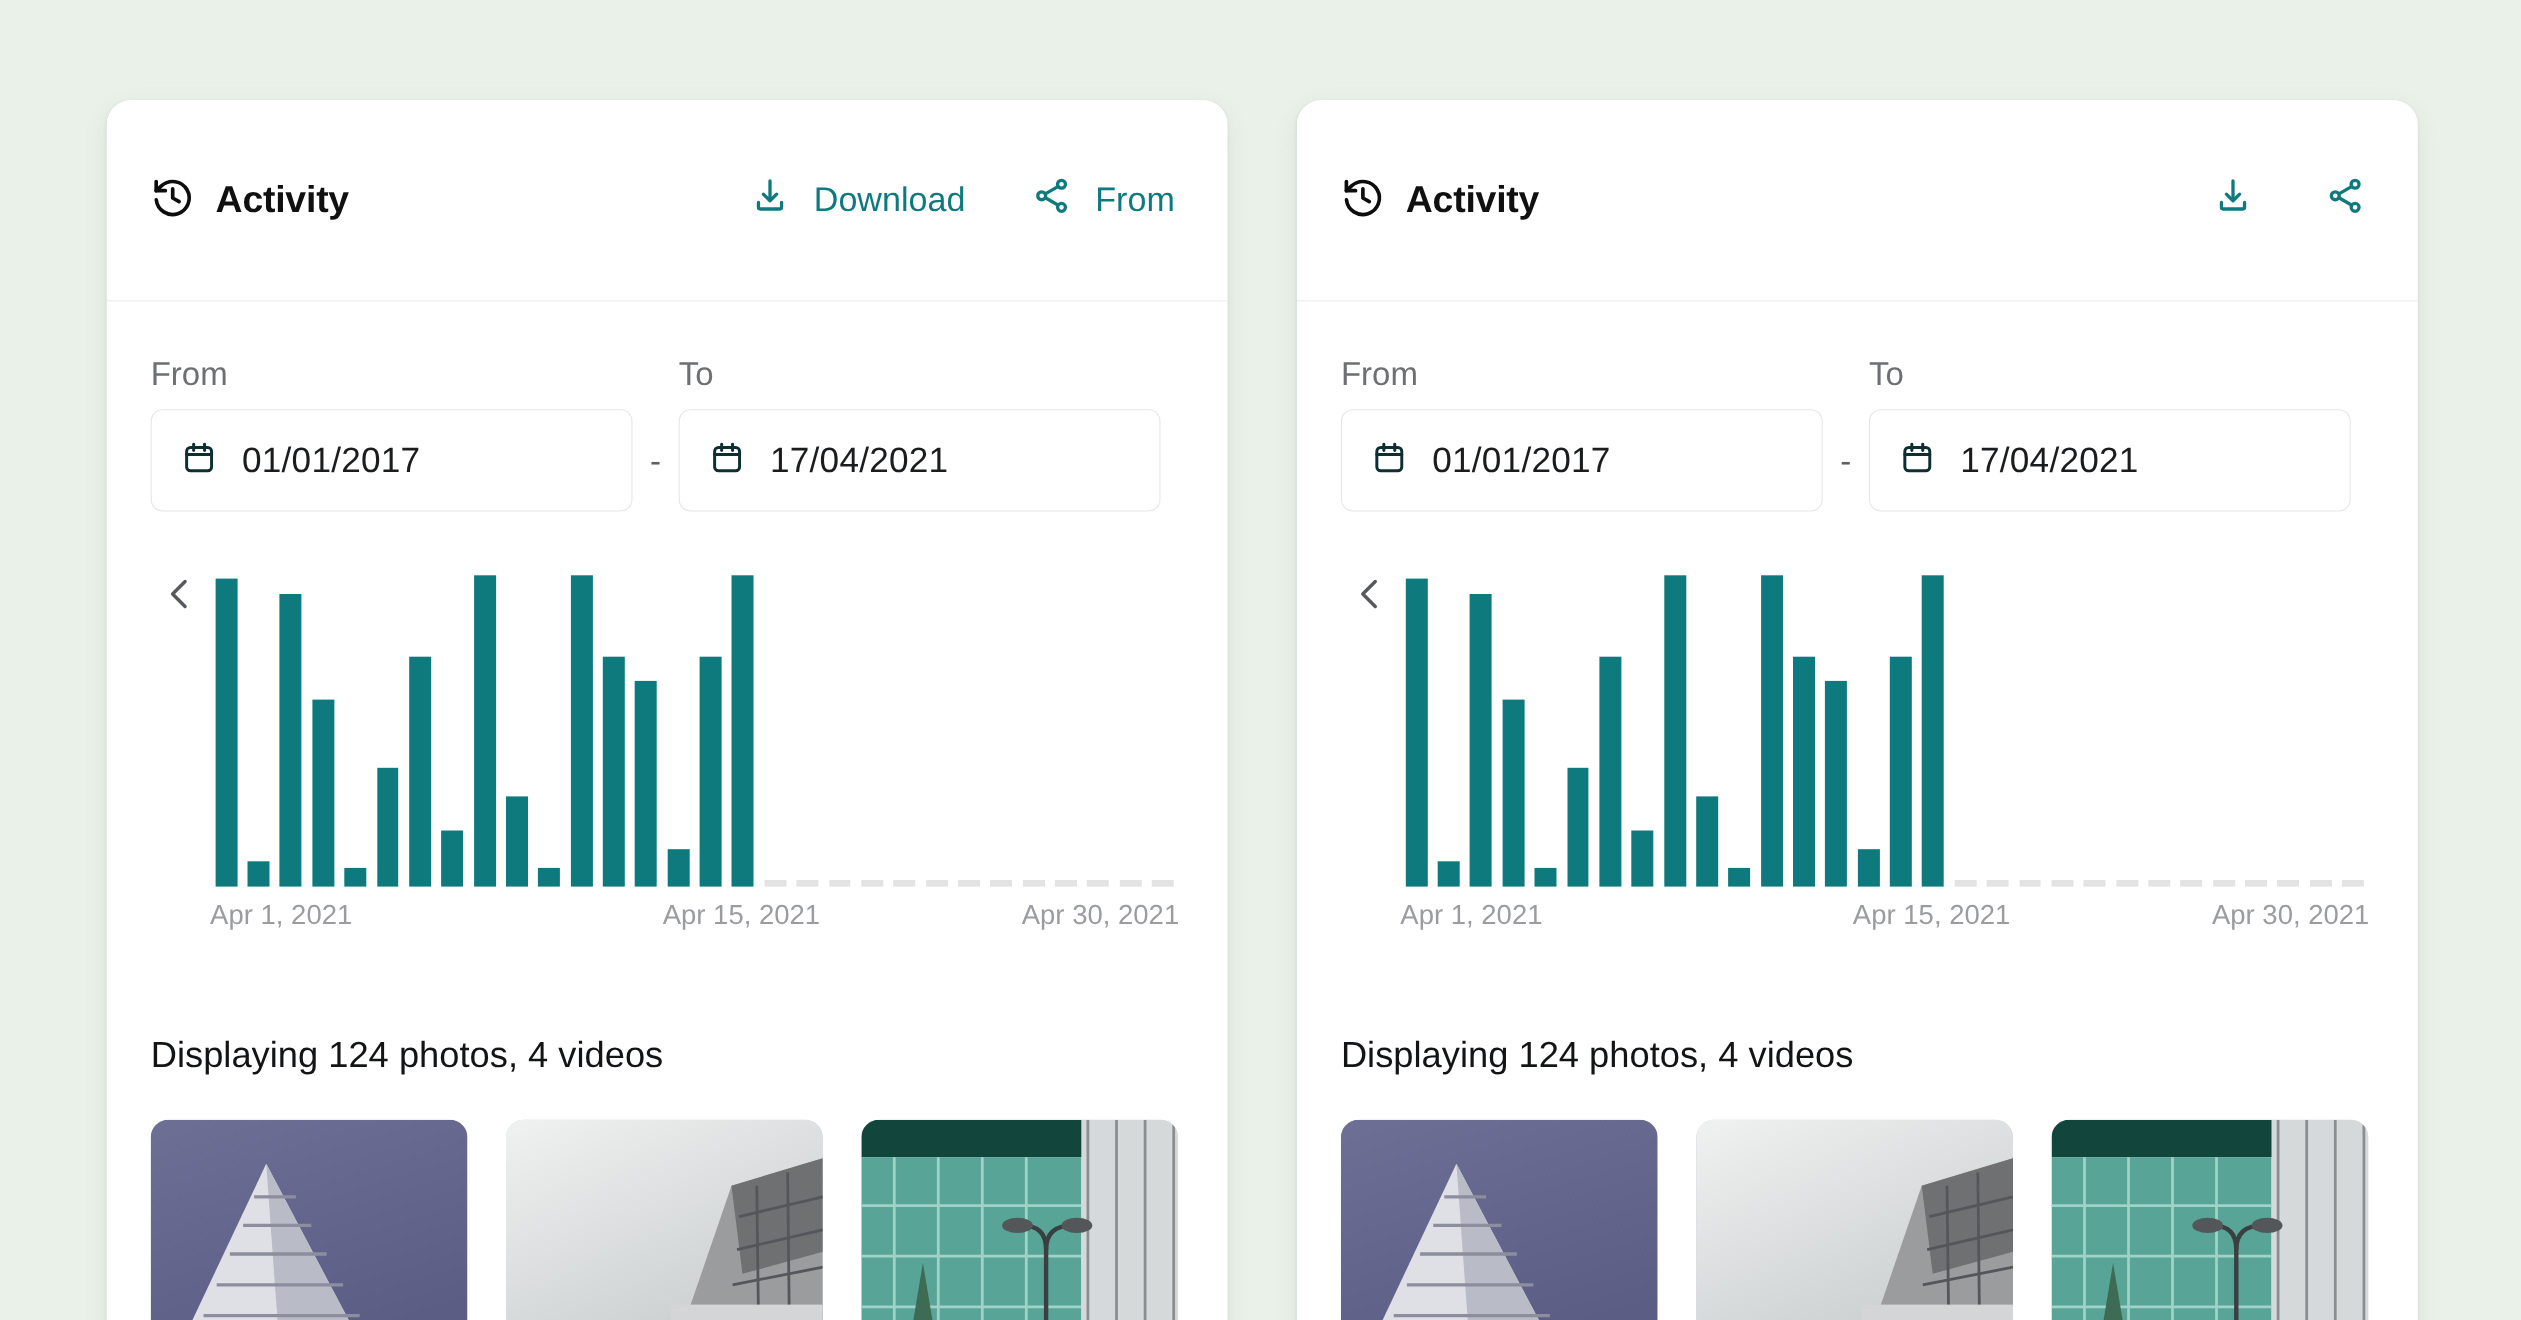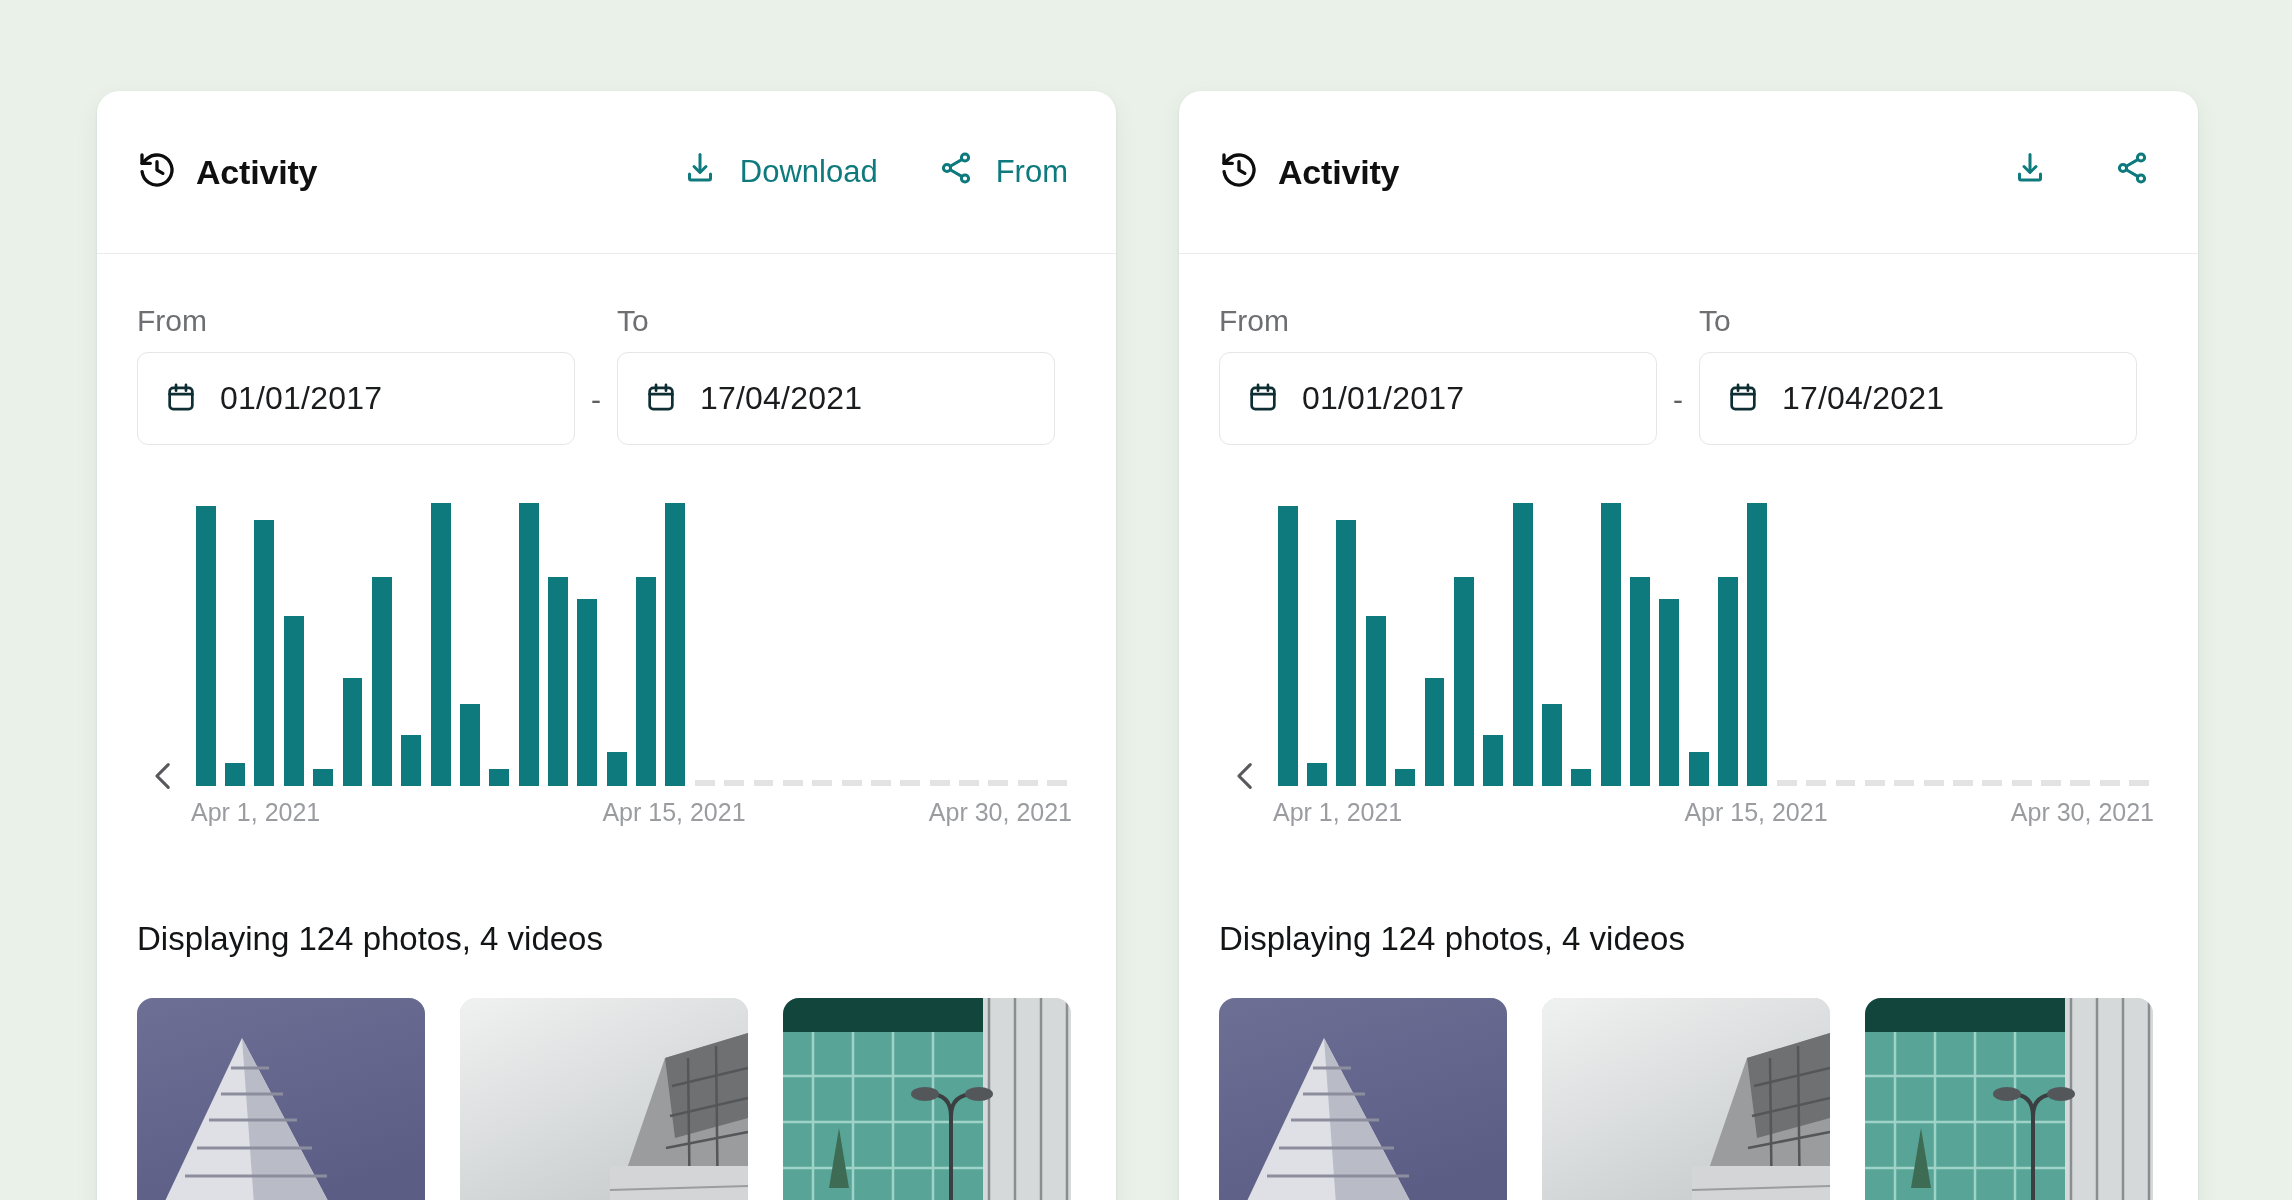--- a/index.html
+++ b/index.html
@@ -28,21 +28,21 @@
     background: #ffffff;
     border-radius: 22px;
     box-shadow: 0 1px 3px rgba(16,24,40,.07), 0 8px 26px rgba(16,24,40,.06);
     overflow: hidden;
     position: relative;
     flex: 0 0 auto;
   }
 
   
   .card-header {
-    height: 163px;
+    height: 183px;
     border-bottom: 1px solid #ececec;
     display: flex;
     align-items: center;
     padding: 0 44px 0 40px;
   }
   .header-left { display: flex; align-items: center; gap: 19px; }
   .title {
     font-size: 34px;
     font-weight: bold;
     color: #101010;
@@ -105,21 +105,21 @@
     font-size: 30px;
     color: #5d5f62;
     padding: 0 16px 30px;
     line-height: 1;
   }
 
   
   .chart-wrap {
     padding: 58px 44px 0 40px;
     display: flex;
-    align-items: flex-end;
+    align-items: flex-start;
   }
   .chart-nav {
     width: 54px;
     display: flex;
     align-items: center;
     justify-content: center;
     background: none;
     border: 0;
     cursor: pointer;
     flex: 0 0 auto;

